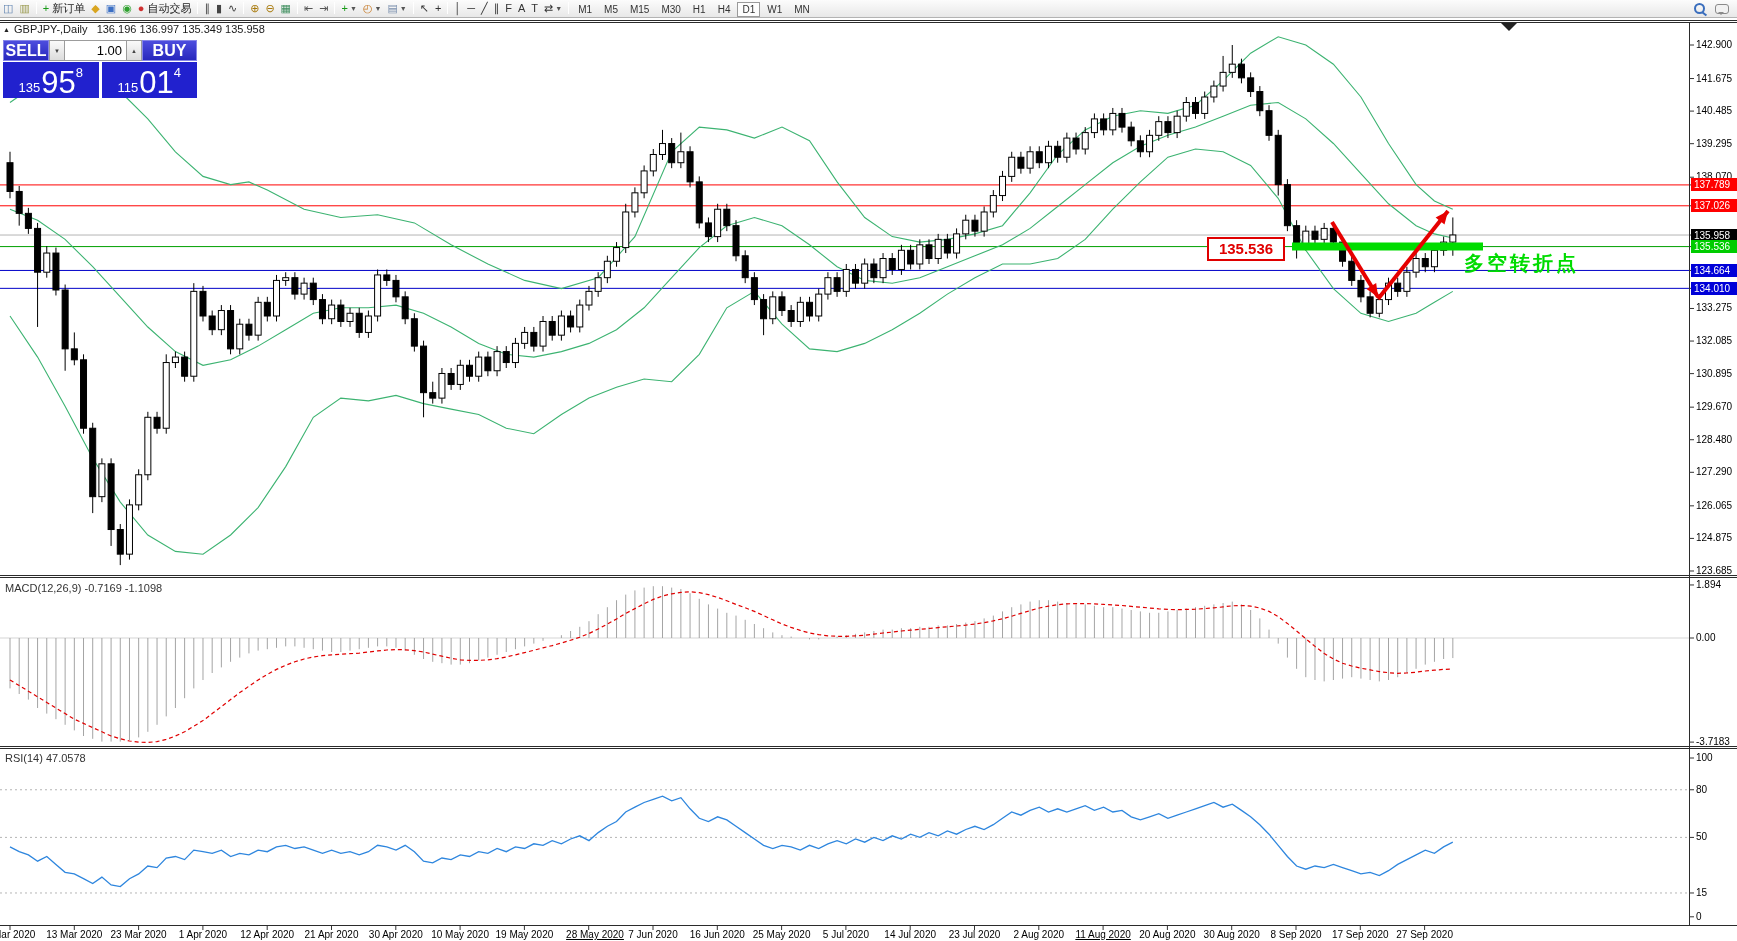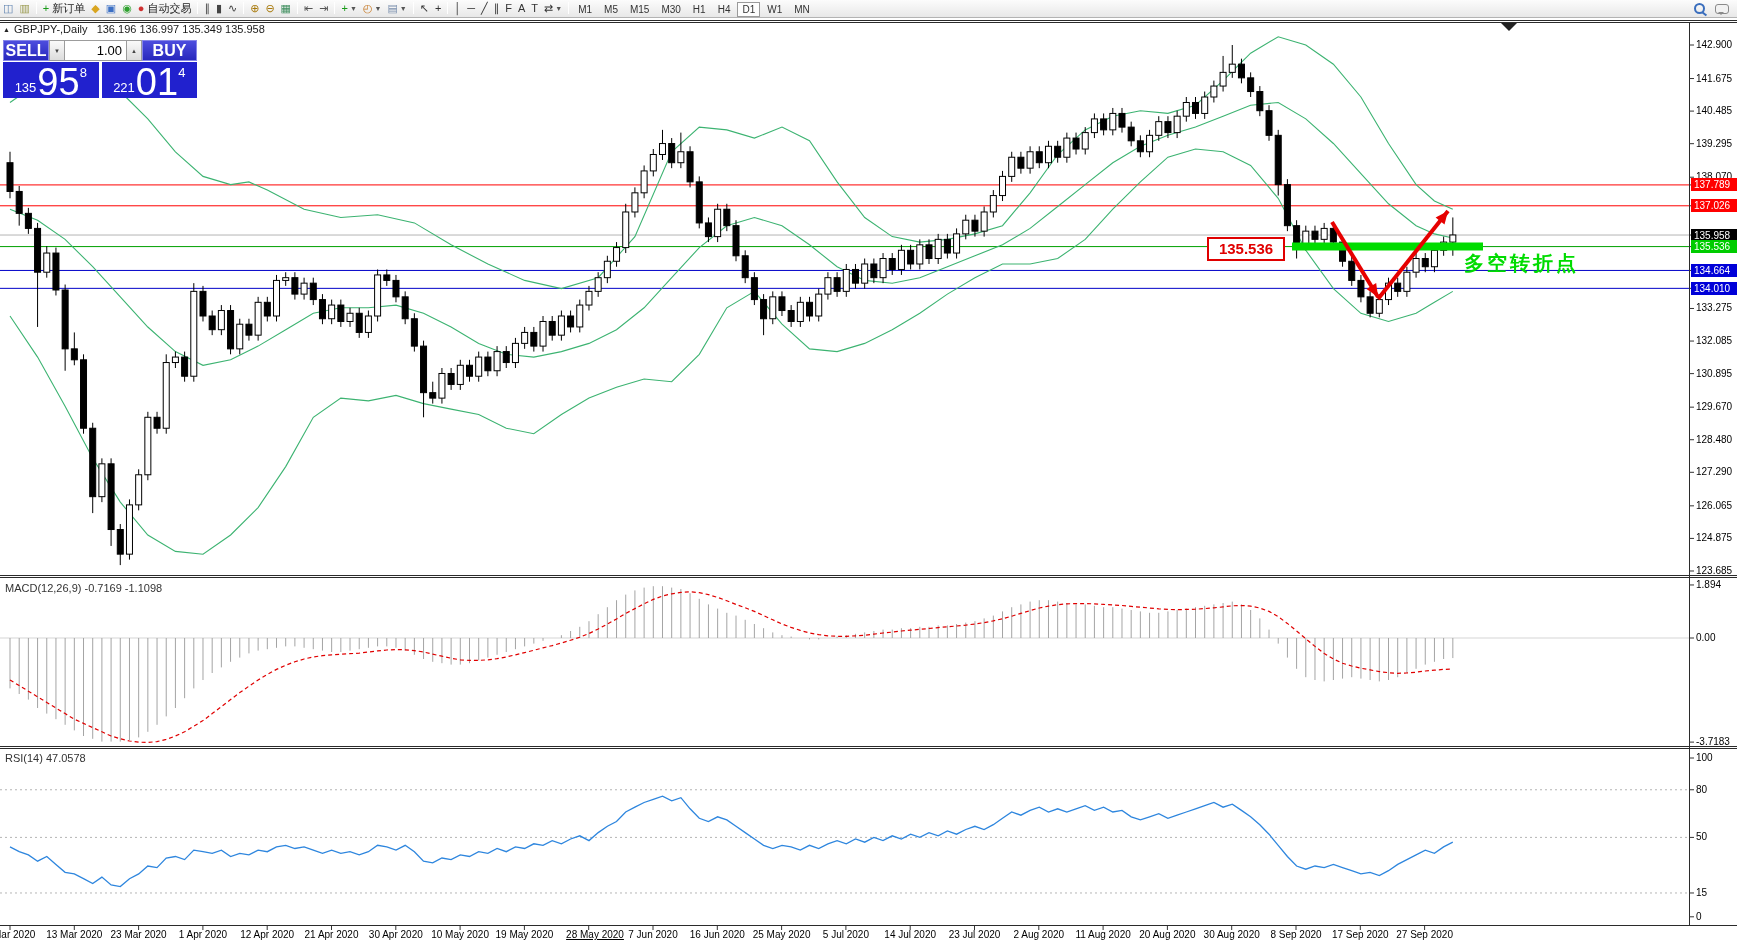--- a/index.html
+++ b/index.html
@@ -48,21 +48,21 @@
   #sell-btn{width:44px;}
   #buy-btn{width:53px;}
   .mini-btn{width:14px;background:linear-gradient(#fafafa,#dcdcdc);border:1px solid #9c9c9c;
      font-size:6px;color:#444;display:flex;align-items:center;justify-content:center;}
   #vol-input{flex:1;min-width:0;border:1px solid #9c9c9c;border-left:none;border-right:none;
      text-align:right;font-size:13px;padding:0 4px 0 0;font-family:"Liberation Sans",sans-serif;}
   .ocp-r2{display:flex;height:36px;margin-top:1px;}
   .price-box{flex:1;background:#2121ce;color:#fff;display:flex;align-items:flex-end;
      justify-content:center;padding-bottom:1px;}
   .price-box .sm{font-size:13px;margin:0 1px 2px 0;}
-  .price-box .bg{font-size:38px;line-height:29px;}
+  .price-box .bg{font-size:31px;line-height:29px;}
   .price-box .sp{font-size:13px;align-self:flex-start;margin-top:3px;}
   #price-gap{width:3px;background:#fff;}
   svg{position:absolute;left:0;top:0;z-index:1;}
 </style>
 </head>
 <body>
 
 <div id="toolbar">
   <span id="tb-items"><span class="tool">
         <span class="g" style="color: rgb(90, 127, 174);">◫</span>
@@ -723,21 +723,21 @@
       <div class="blue-btn" id="buy-btn">BUY</div>
     </div>
     <div class="ocp-r2">
       <div class="price-box">
         <span class="sm">135</span>
         <span class="bg">95</span>
         <span class="sp">8</span>
       </div>
       <div id="price-gap"></div>
       <div class="price-box">
-        <span class="sm">221</span>
+        <span class="sm">115</span>
         <span class="bg">01</span>
         <span class="sp">4</span>
       </div>
     </div>
   </div>
 
   <div id="support-box">135.536</div>
   <div id="turning-point">多空转折点</div>
 
   <div id="macd-label">MACD(12,26,9) -0.7169 -1.1098</div>
@@ -786,20 +786,20 @@
       <div class="date-label" style="left: 460.1px;">10 May 2020</div>
       <div class="date-label" style="left: 524.4px;">19 May 2020</div>
       <div class="date-label" style="left: 595px; text-decoration: underline;">28 May 2020</div>
       <div class="date-label" style="left: 653px;">7 Jun 2020</div>
       <div class="date-label" style="left: 717.3px;">16 Jun 2020</div>
       <div class="date-label" style="left: 781.6px;">25 May 2020</div>
       <div class="date-label" style="left: 845.9px;">5 Jul 2020</div>
       <div class="date-label" style="left: 910.2px;">14 Jul 2020</div>
       <div class="date-label" style="left: 974.5px;">23 Jul 2020</div>
       <div class="date-label" style="left: 1038.8px;">2 Aug 2020</div>
-      <div class="date-label" style="left: 1103.1px;">11 Aug 2020</div>
+      <div class="date-label" style="left: 1103.1px; text-decoration: underline;">11 Aug 2020</div>
       <div class="date-label" style="left: 1167.4px;">20 Aug 2020</div>
       <div class="date-label" style="left: 1231.7px; text-align: right;">30 Aug 2020</div>
       <div class="date-label" style="left: 1296px;">8 Sep 2020</div>
       <div class="date-label" style="left: 1360.3px;">17 Sep 2020</div>
       <div class="date-label" style="left: 1424.6px;">27 Sep 2020</div>
     </div>
 </div>
 
 </body></html>

